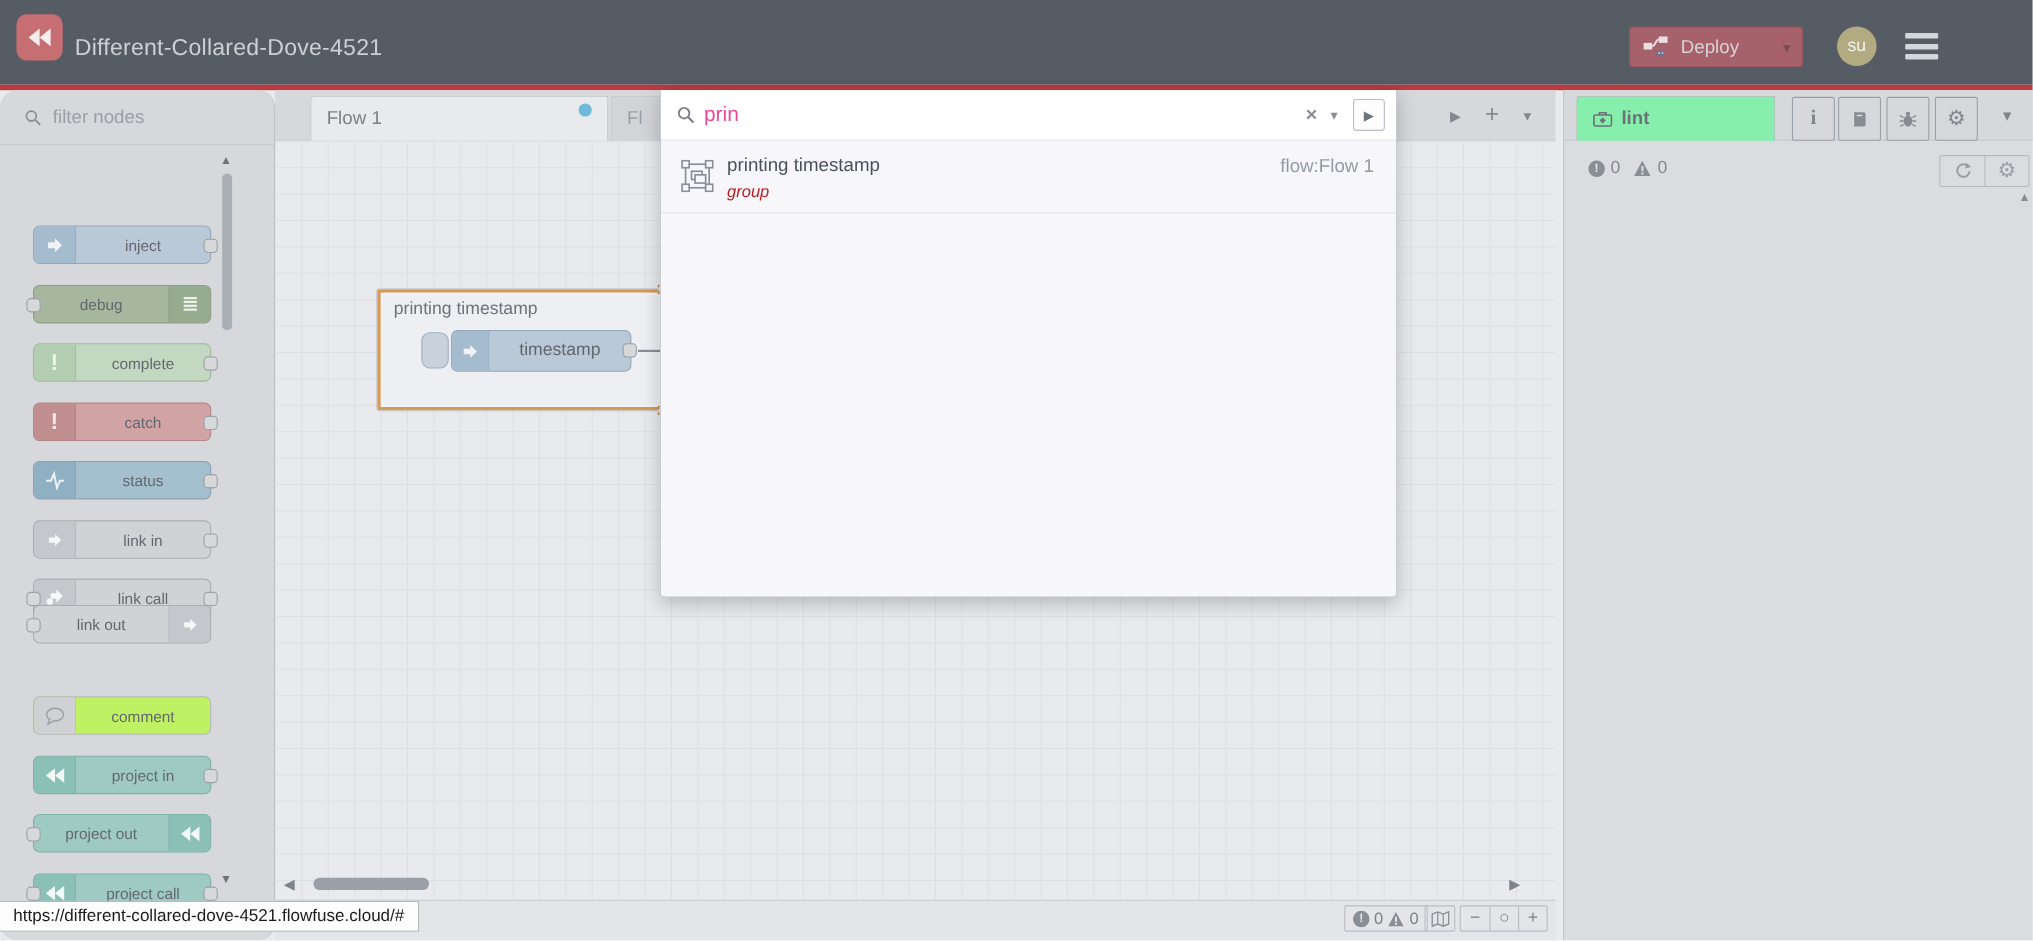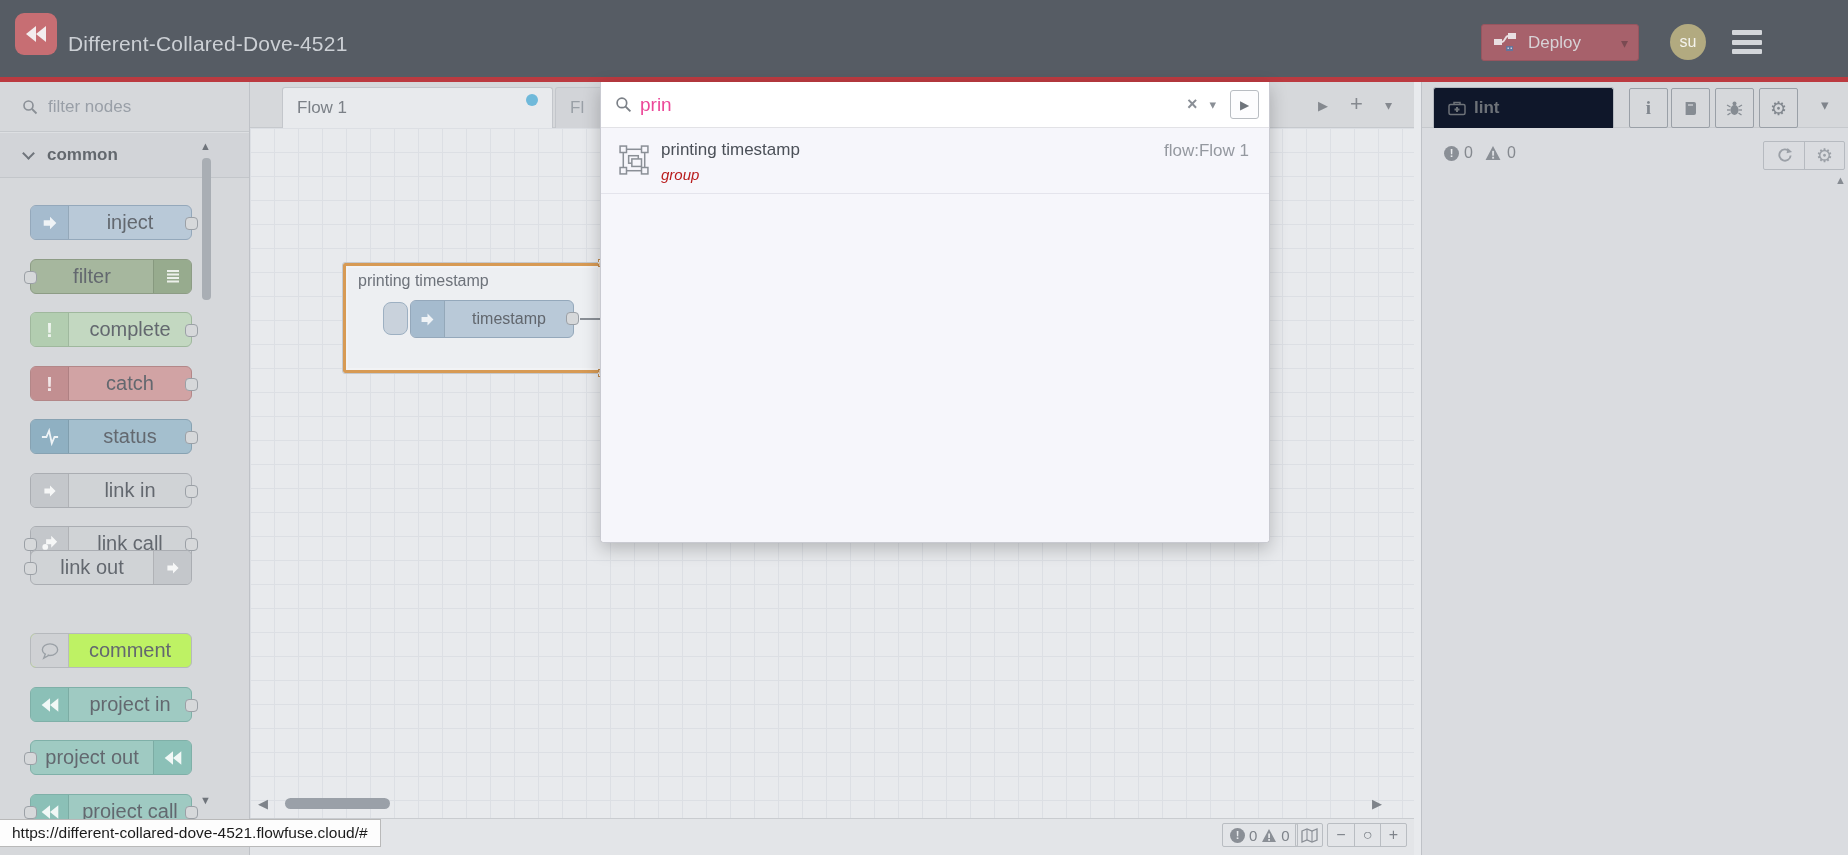--- a/index.html
+++ b/index.html
@@ -13,30 +13,30 @@
   .app-title { position:absolute; left:68px; top:0; height:87px; display:flex; align-items:center; font-size:21px; color:#ccd0d5; letter-spacing:.2px; }
   .deploy-btn { position:absolute; left:1481px; top:24px; width:158px; height:37px; background:#a7616b; border:1px solid #97555f; border-radius:3px; display:flex; align-items:center; }
   .deploy-label { color:#d8d3d6; font-size:17px; margin-left:10px; }
   .deploy-caret { margin-left:auto; margin-right:10px; color:#7a4a52; font-size:14px; }
   .avatar { position:absolute; left:1670px; top:24px; width:36px; height:36px; border-radius:50%; background:#b2aa80; color:#f4f3ec; font-size:16px; display:flex; align-items:center; justify-content:center; }
   .hamburger { position:absolute; left:1732px; top:30px; width:30px; height:24px; display:flex; flex-direction:column; justify-content:space-between; cursor:pointer; }
   .hamburger i { display:block; height:5px; background:#d3d6da; border-radius:1px; }
   .redline { position:absolute; left:0; top:77px; width:1848px; height:5px; background:#bb3a40; }
 
   
-  .palette { position:absolute; left:0; top:82px; width:250px; height:773px; background:#d6d8db; border-right:1px solid #bfc2c7; }
+  .palette { position:absolute; left:0; top:82px; width:250px; height:773px; background:#d6d8db; border-right:1px solid #bfc2c7;border-radius:16px; }
   .filter-row { position:absolute; left:0; top:0; width:100%; height:50px; border-bottom:1px solid #c6c9cd; display:flex; align-items:center; }
   .filter-text { color:#999fa7; font-size:17px; margin-left:10px; }
   .mag { margin-left:22px; }
   .category-row { position:absolute; left:0; top:50px; width:100%; height:46px; background:#d2d4d8; border-bottom:1px solid #c3c6ca; border-top:1px solid #dddfe2; display:flex; align-items:center; }
   .chev { width:9px; height:9px; border-left:2px solid #6f747b; border-bottom:2px solid #6f747b; transform:rotate(-45deg); margin-left:24px; margin-top:-4px; }
   .category-label { font-weight:bold; color:#63686e; font-size:17px; margin-left:14px; }
 
   .pn { position:absolute; left:30px; width:162px; height:35px; border-radius:6px; border:1px solid #aaadb2; display:flex; align-items:center; }
-  .pn-label { flex:1; text-align:center; color:#63686f; font-size:20px; }
+  .pn-label { flex:1; text-align:center; color:#63686f; font-size:14px; }
   .icon-box { width:38px; height:100%; display:flex; align-items:center; justify-content:center; }
   .ib-l { border-right:1px solid rgba(0,0,0,.10); border-radius:5px 0 0 5px; }
   .ib-r { border-left:1px solid rgba(0,0,0,.10); border-radius:0 5px 5px 0; }
   .port { position:absolute; width:13px; height:13px; border-radius:4px; background:#d6d8da; border:1px solid #9ba0a6; top:11px; }
   .port-l { left:-7px; } .port-r { right:-7px; }
   .excl { color:rgba(255,255,255,.78); font-weight:bold; font-size:21px; }
 
   .n-inject  { background:#b9c9d8; border-color:#94a8bb; } .n-inject  .ib-l { background:#a5bbce; }
   .n-debug   { background:#a6b79e; border-color:#8d9c85; } .n-debug   .ib-r { background:#97ab8e; }
   .n-complete{ background:#c3d8c1; border-color:#9fb89d; } .n-complete .ib-l{ background:#b2cdb0; }
@@ -87,21 +87,21 @@
   .f-badges { left:972px; padding:0 7px; gap:4px; }
   .f-map { left:1045px; width:28px; justify-content:center; }
   .f-zoom { left:1077px; }
   .f-zoom span { width:26px; text-align:center; line-height:22px; font-size:16px; color:#7e838a; }
   .f-zoom span + span { border-left:1px solid #b9bdc2; }
   .err-ic { display:inline-flex; width:15px; height:15px; border-radius:50%; background:#8a8f96; color:#e7e9ec; font-size:11px; font-weight:bold; align-items:center; justify-content:center; }
 
   
   .sidebar { position:absolute; left:1421px; top:82px; width:427px; height:773px; background:#dadce0; border-left:1px solid #bfc2c7; }
   .sb-tabbar { position:absolute; left:0; top:0; width:100%; height:46px; background:#d6d8db; border-bottom:1px solid #c6c9cd; }
-  .sb-tab { position:absolute; left:11px; top:5px; width:181px; height:41px; background:#0f172a; border:1px solid #b6bac0; border-bottom:none; border-radius:3px 3px 0 0; display:flex; align-items:center; }
+  .sb-tab { position:absolute; left:11px; top:5px; width:181px; height:41px; background:#86efac; border:1px solid #b6bac0; border-bottom:none; border-radius:3px 3px 0 0; display:flex; align-items:center; }
   .sb-tab .lbl { font-weight:bold; font-size:17px; color:#6d7278; margin-left:8px; }
   .sq-btn { position:absolute; top:6px; width:39px; height:40px; border:1px solid #9aa0a7; border-radius:2px; display:flex; align-items:center; justify-content:center; color:#81878e; }
   .sb-caret { position:absolute; left:399px; top:14px; color:#7f848b; font-size:15px; }
   .sb-counts { position:absolute; left:22px; top:62px; display:flex; align-items:center; gap:5px; color:#85898f; font-size:16px; }
   .sb-btns { position:absolute; left:341px; top:59px; display:flex; border:1px solid #b6bac0; border-radius:2px; }
   .sb-btns .b { width:40px; height:27px; display:flex; align-items:center; justify-content:center; color:#9ba0a7; }
   .sb-btns .b + .b { border-left:1px solid #b6bac0; }
   .sb-scroll-up { position:absolute; left:413px; top:92px; color:#868b92; font-size:11px; }
   .gear-glyph { font-size:19px; line-height:1; }
 
@@ -162,37 +162,33 @@
   <div class="redline"></div>
 
   <div class="palette">
     <div class="filter-row">
       <svg class="mag" width="16" height="16" viewBox="0 0 16 16">
           <circle cx="6.5" cy="6.5" r="4.5" stroke="#8a8f96" stroke-width="1.6" fill="none"></circle>
           <line x1="10" y1="10" x2="14.5" y2="14.5" stroke="#8a8f96" stroke-width="1.8"></line>
         </svg>
       <span class="filter-text">filter nodes</span>
     </div>
-    <div class="category-row">
-      <span class="chev"></span>
-      <span class="category-label">common</span>
-    </div>
 
     <div class="pn n-inject" style="top:123px">
       <span class="icon-box ib-l">
           <svg width="18" height="18" viewBox="0 0 20 20">
             <path d="M3 7 h7 V3 l7 7 -7 7 v-4 H3 z" fill="rgba(255,255,255,.82)"></path>
           </svg>
         </span>
       <span class="pn-label">inject</span>
       <span class="port port-r"></span>
     </div>
     <div class="pn n-debug" style="top:177px">
       <span class="port port-l"></span>
-      <span class="pn-label">filter</span>
+      <span class="pn-label">debug</span>
       <span class="icon-box ib-r">
           <svg width="16" height="16" viewBox="0 0 16 16">
             <g fill="rgba(255,255,255,.82)">
               <rect x="2" y="1" width="12" height="2"></rect>
               <rect x="2" y="4.5" width="12" height="2"></rect>
               <rect x="2" y="8" width="12" height="2"></rect>
               <rect x="2" y="11.5" width="12" height="2"></rect>
             </g>
           </svg>
         </span>

